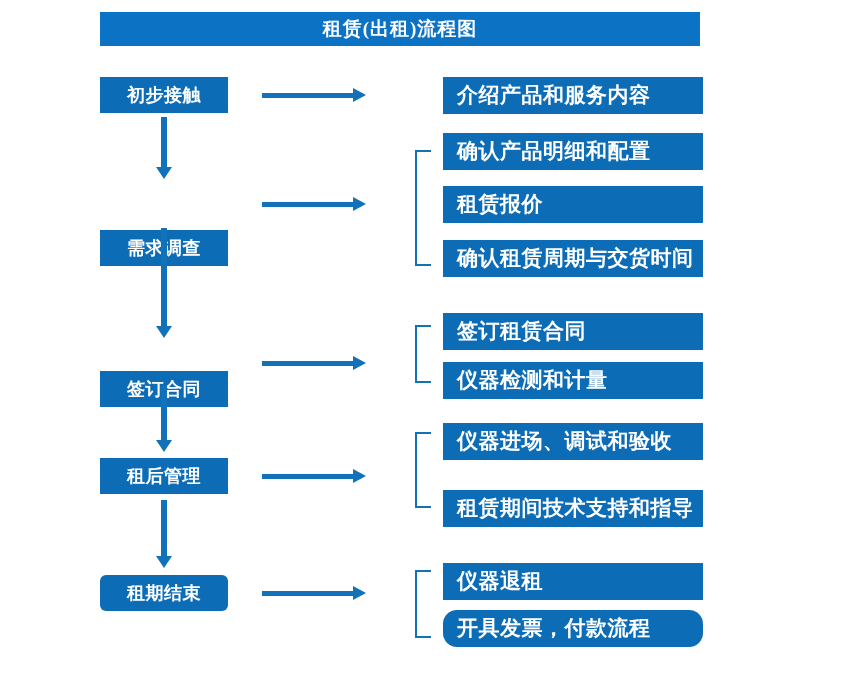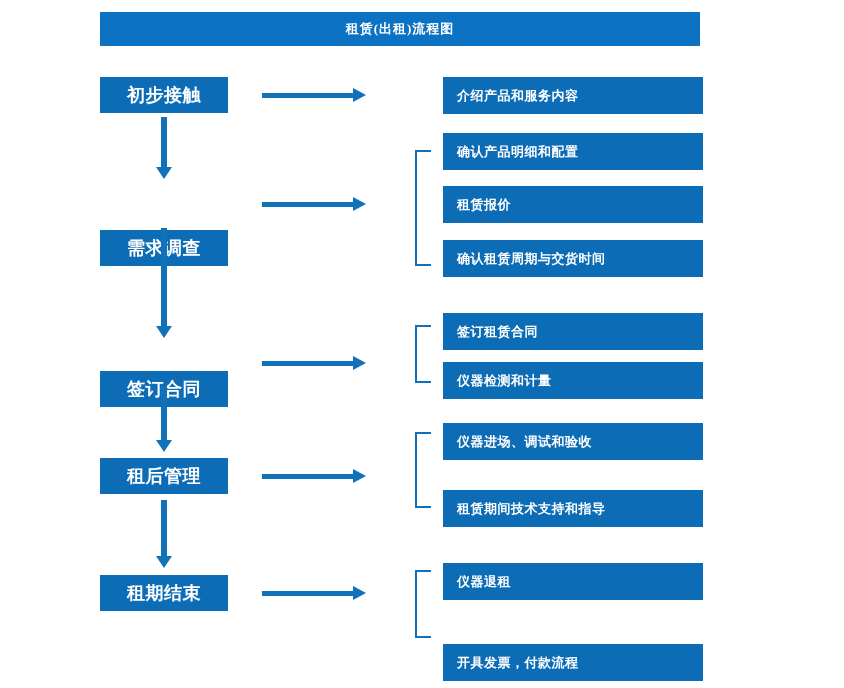--- a/index.html
+++ b/index.html
@@ -30,39 +30,39 @@
     line-height: 1;
   }
   .title-bar {
     position: absolute;
     left: 100px;
     top: 12px;
     width: 600px;
     height: 34px;
     background: #0b72c4;
     color: #ffffff;
-    font-size: 13px;
+    font-size: 19px;
     font-weight: bold;
     display: flex;
     align-items: center;
     justify-content: center;
     letter-spacing: 1px;
   }
   .stage-box {
     left: 100px;
     width: 128px;
     height: 36px;
     font-size: 18px;
     justify-content: center;
   }
   .detail-box {
     left: 443px;
     width: 260px;
     height: 37px;
-    font-size: 13px;
+    font-size: 21px;
     justify-content: flex-start;
     padding-left: 14px;
   }
   
   .h-arrow {
     position: absolute;
     height: 14px;
     width: 104px;
   }
   .h-arrow .shaft {
@@ -127,21 +127,21 @@
   </div>
   <div class="box stage-box" style="top:186px;margin-top:44px;">
     <span>需求调查</span>
   </div>
   <div class="box stage-box" style="top:345px;margin-top:26px;">
     <span>签订合同</span>
   </div>
   <div class="box stage-box" style="top:458px;">
     <span>租后管理</span>
   </div>
-  <div class="box stage-box" style="top:575px;">
+  <div class="box stage-box" style="top:575px;border-radius:6px;">
     <span>租期结束</span>
   </div>
 
   <div class="v-arrow" style="left:156px; top:117px; height:62px;">
     <div class="shaft" style="height:50px;"></div>
     <div class="head"></div>
   </div>
   <div class="v-arrow" style="left:156px; top:228px; height:110px;">
     <div class="shaft" style="height:98px;"></div>
     <div class="head"></div>
@@ -205,17 +205,17 @@
   <div class="box detail-box" style="top:423px;">
     <span>仪器进场、调试和验收</span>
   </div>
   <div class="box detail-box" style="top:490px;">
     <span>租赁期间技术支持和指导</span>
   </div>
 
   <div class="box detail-box" style="top:563px;">
     <span>仪器退租</span>
   </div>
-  <div class="box detail-box" style="top:644px;">
+  <div class="box detail-box" style="top:610px;border-radius:14px;">
     <span>开具发票，付款流程</span>
   </div>
 
 </div>
 
 </body></html>

